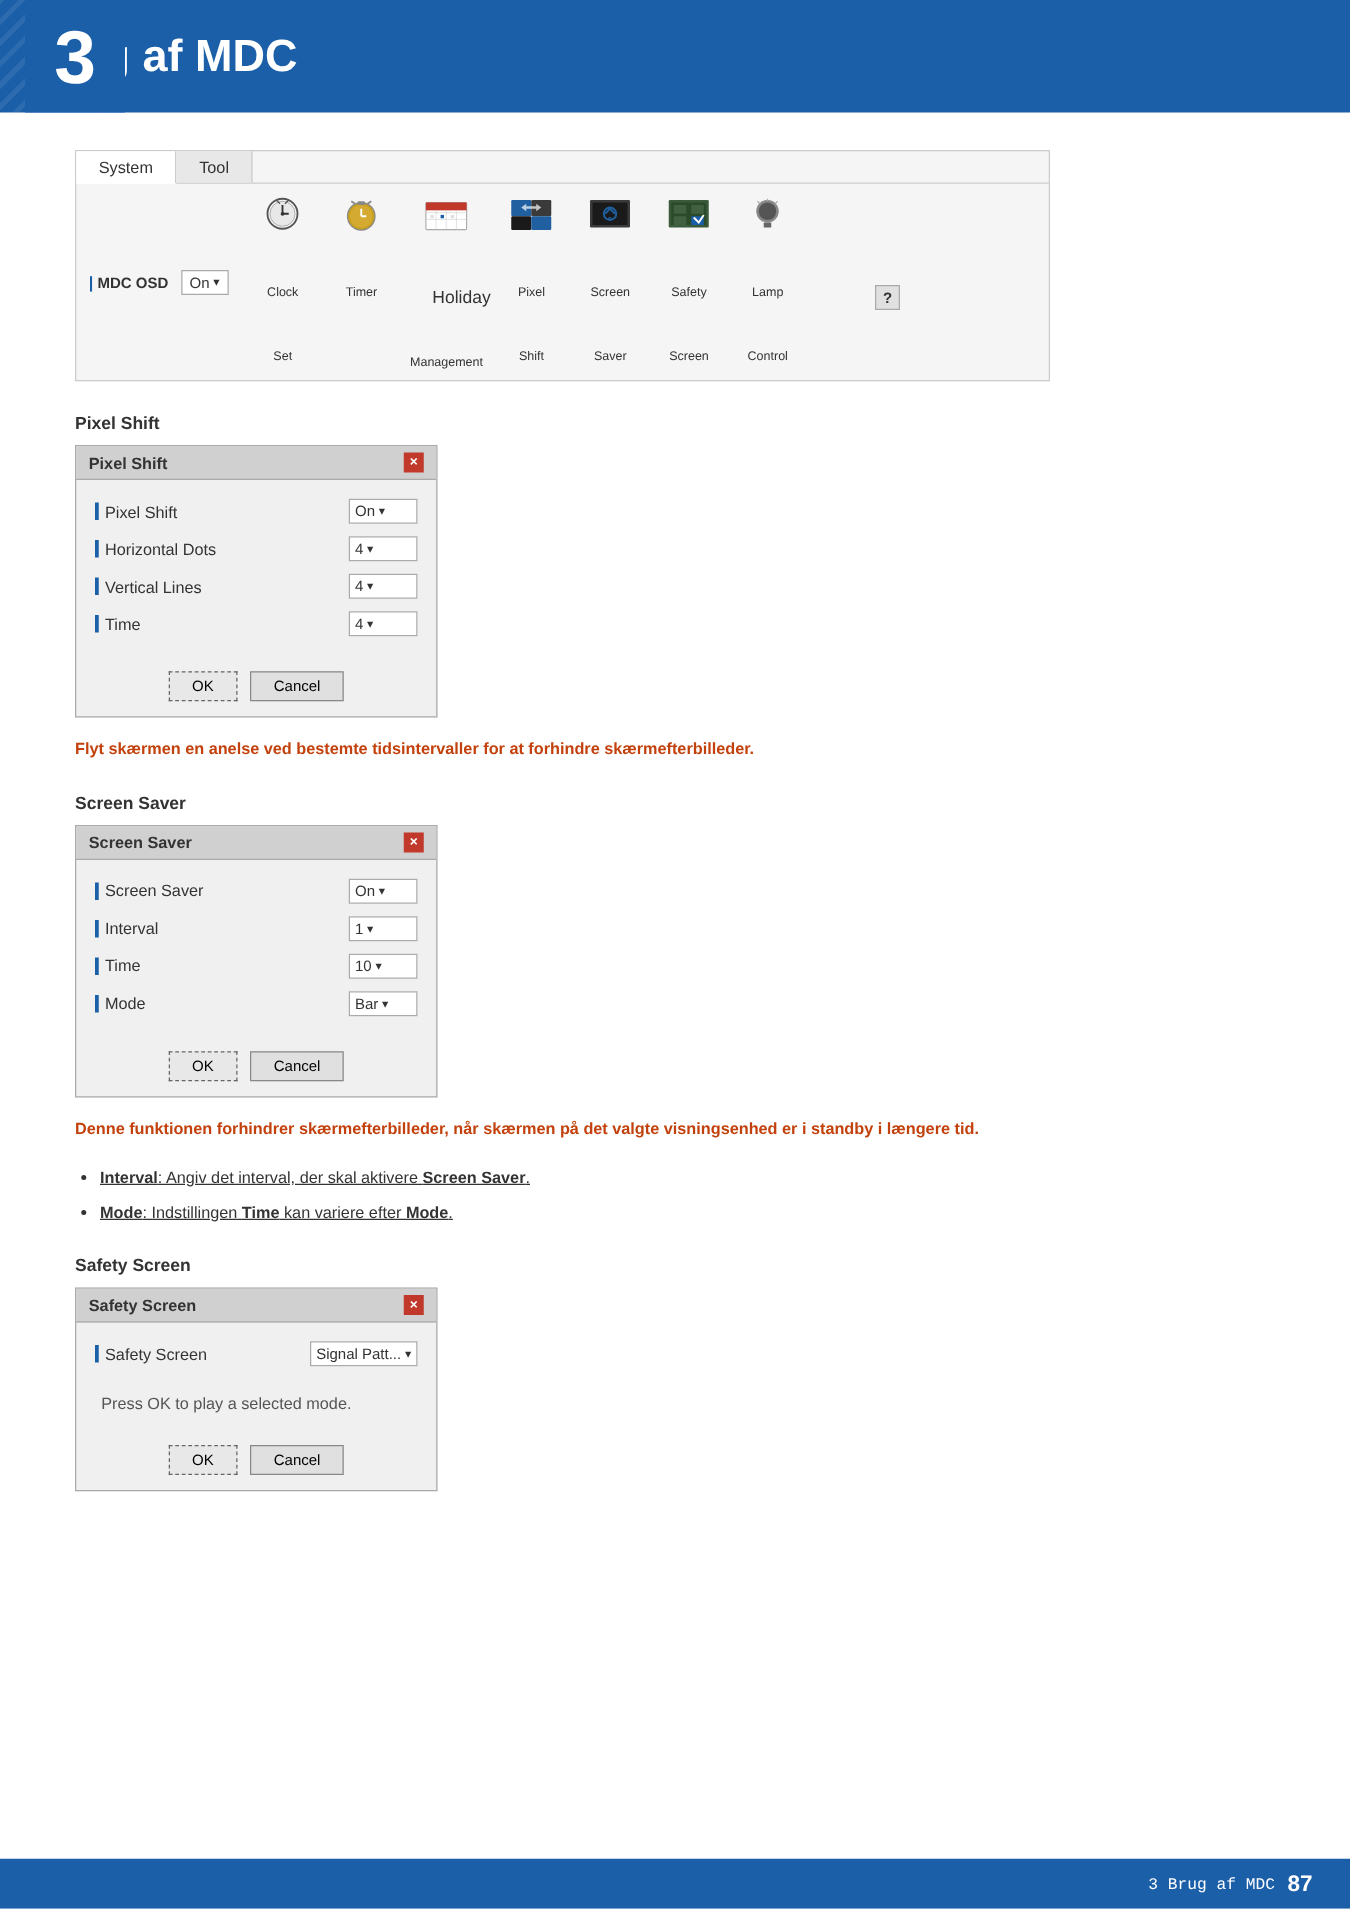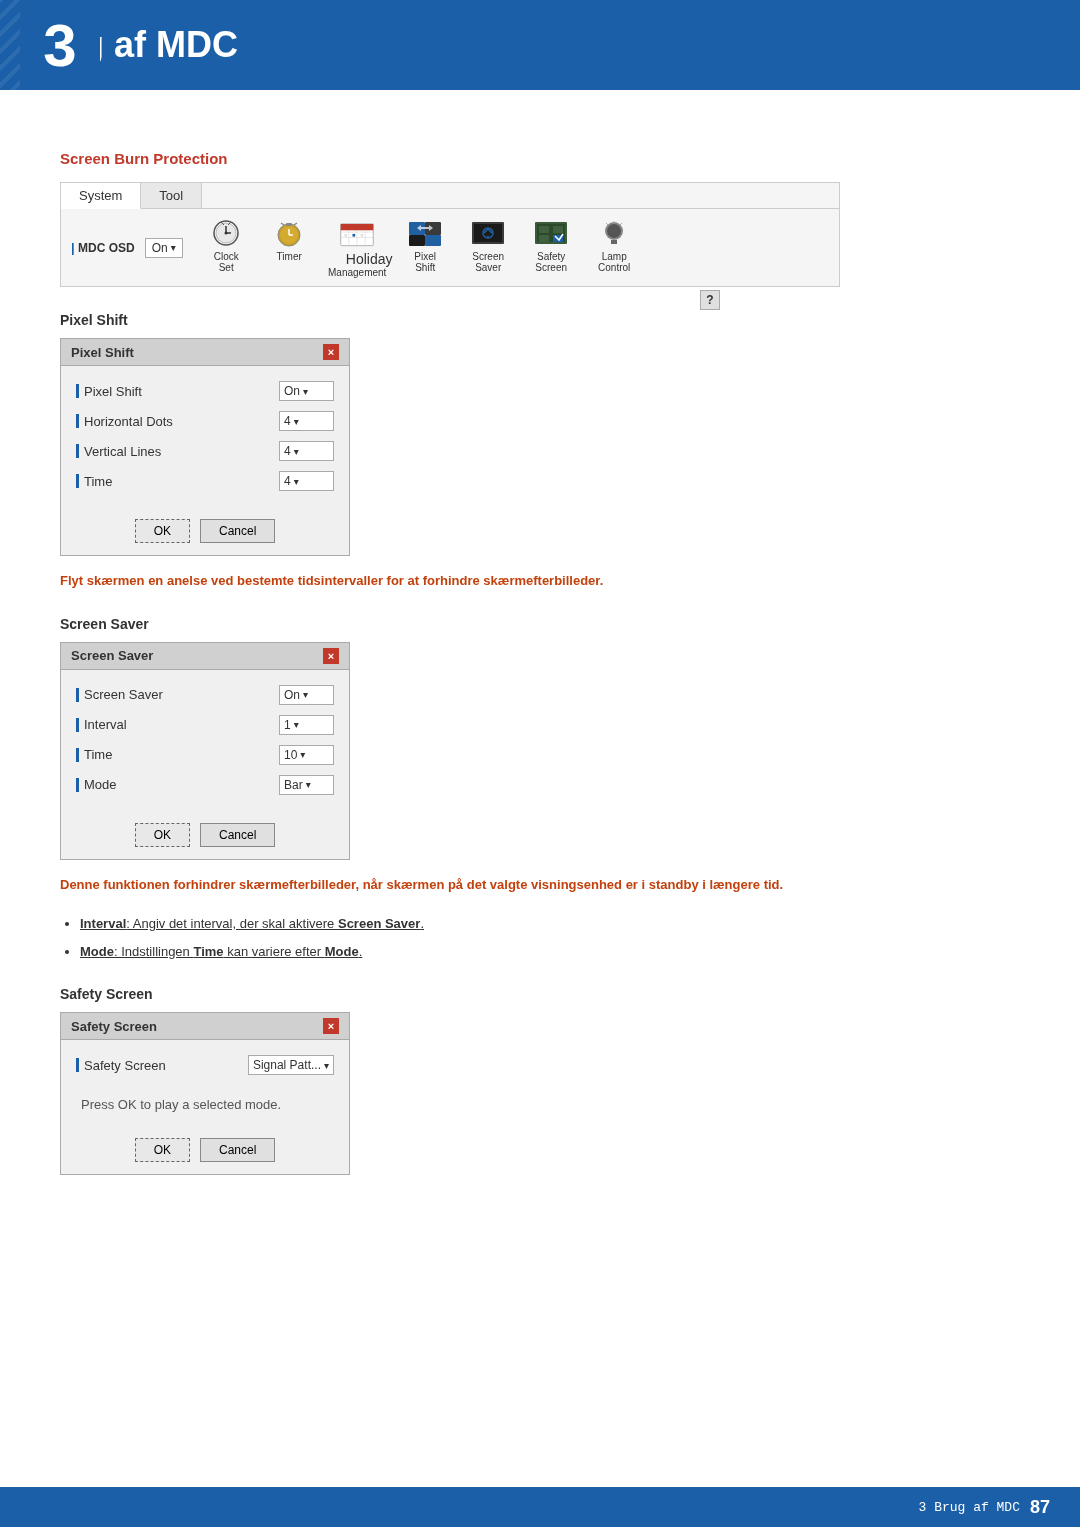--- a/index.html
+++ b/index.html
@@ -120,20 +120,21 @@
       display: flex;
       gap: 8px;
     }
     .toolbar-item {
       display: flex;
       flex-direction: column;
       align-items: center;
       font-size: 11px;
       cursor: pointer;
       width: 55px;
+      gap: 40px;
     }
     .toolbar-icon {
       width: 38px;
       height: 32px;
       display: flex;
       align-items: center;
       justify-content: center;
       margin-bottom: 2px;
     }
     .question-btn {
@@ -302,21 +303,20 @@
 <div class="header-bar">
   <div class="stripe-bg"></div>
   <div class="header-number-box">
     <span>3</span>
   </div>
   <div class="header-title">Brug af MDC</div>
 </div>
 
 <div class="content">
 
-  <div class="section-title">Screen Burn Protection</div>
 
   <div style="position:relative; margin-bottom:20px;">
     <div class="toolbar-panel">
       <div class="toolbar-tabs">
         <div class="toolbar-tab active">System</div>
         <div class="toolbar-tab">Tool</div>
       </div>
       <div class="toolbar-body">
 
         <span class="mdc-osd-label">

